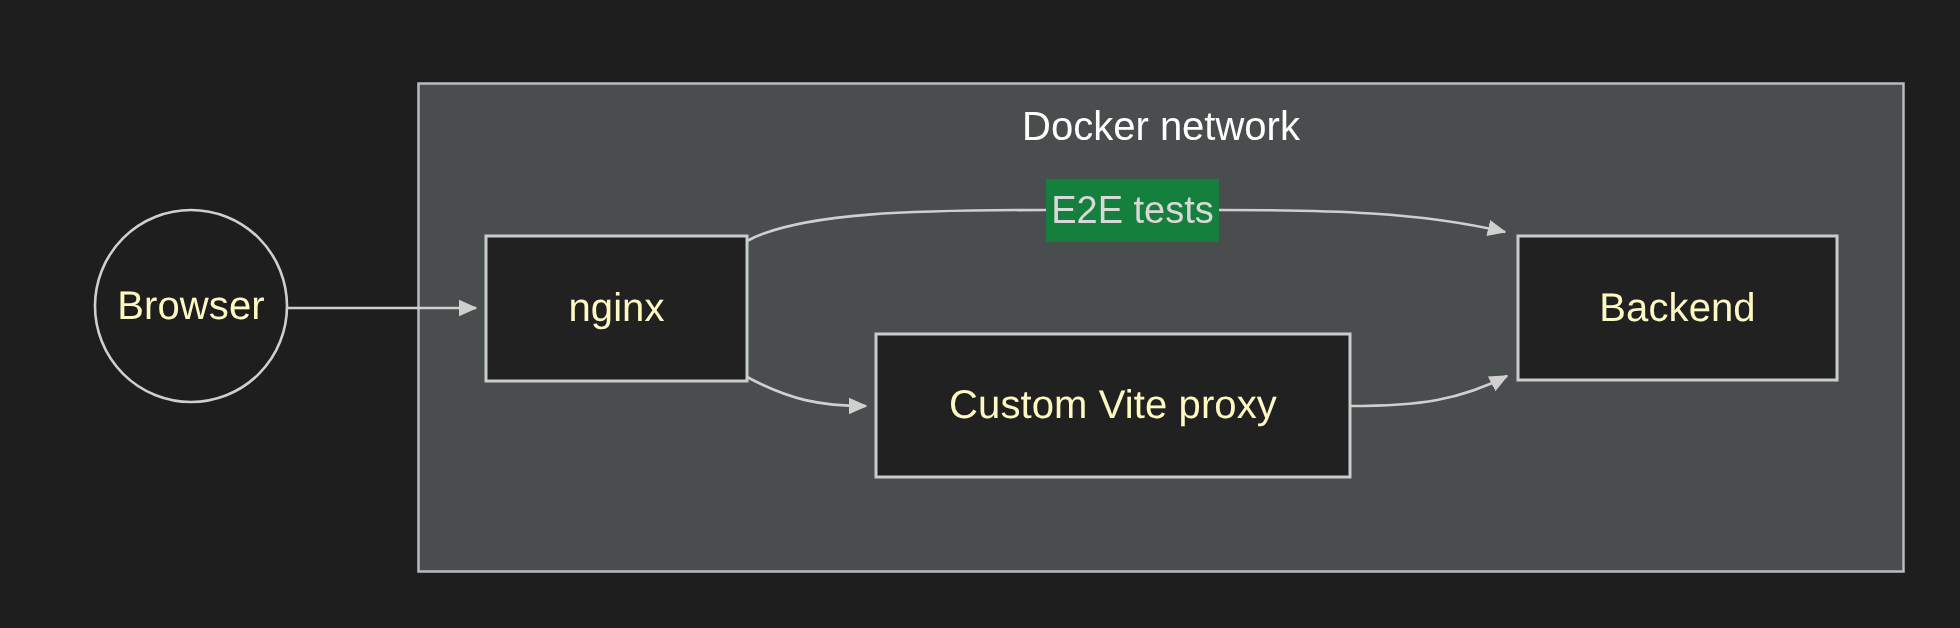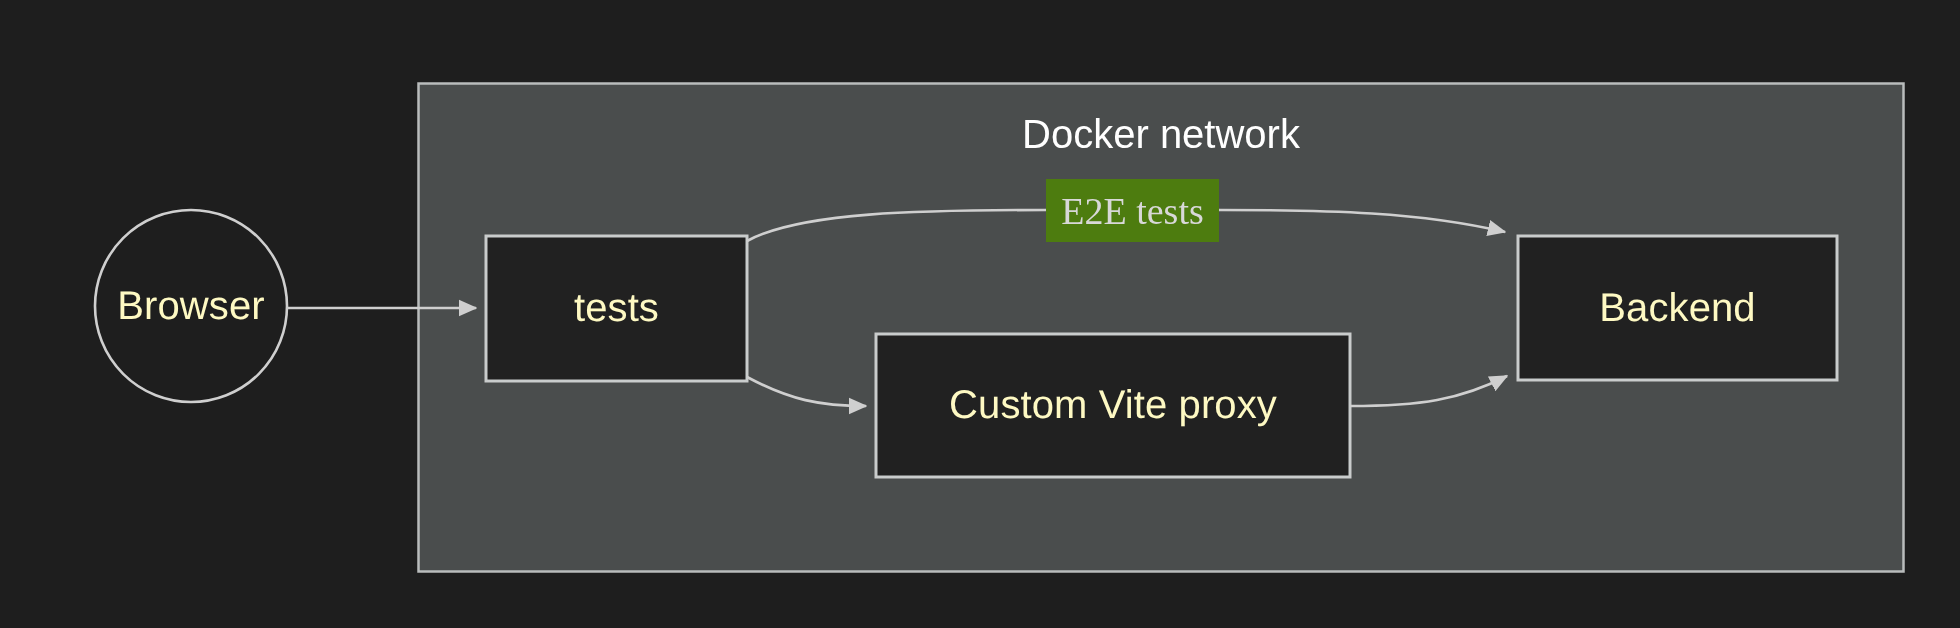--- a/index.html
+++ b/index.html
@@ -81,25 +81,25 @@
     <path d="M 288 308 L 476 308" fill="none" stroke="#cfcfcf" stroke-width="2.6" marker-end="url(#arrow-right)"></path>
 
     <path d="M 747 241 C 800 212, 920 210, 1046 210" fill="none" stroke="#cfcfcf" stroke-width="2.6"></path>
     <path d="M 1219 210 C 1330 210, 1420 212, 1505 232" fill="none" stroke="#cfcfcf" stroke-width="2.6" marker-end="url(#arrow-right)"></path>
 
     <path d="M 747 377 C 790 400, 820 406, 866 406" fill="none" stroke="#cfcfcf" stroke-width="2.6" marker-end="url(#arrow-right)"></path>
 
     <path d="M 1350 406 C 1420 406, 1460 400, 1507 376" fill="none" stroke="#cfcfcf" stroke-width="2.6" marker-end="url(#arrow-right)"></path>
   </svg>
 
-  <div class="panel-title" style="left:418px; top:112px; width:1486px;">Docker network</div>
+  <div class="panel-title" style="left:418px; top:104px; width:1486px;">Docker network</div>
 
   <div class="node-label" style="left:95px; top:210px; width:192px; height:192px;">Browser</div>
 
-  <div class="node-label" style="left:486px; top:236px; width:261px; height:145px;">tests</div>
+  <div class="node-label" style="left:486px; top:236px; width:261px; height:145px;">nginx</div>
 
   <div class="node-label" style="left:876px; top:334px; width:474px; height:143px;">Custom Vite proxy</div>
 
   <div class="node-label" style="left:1518px; top:236px; width:319px; height:144px;">Backend</div>
 
-  <div class="edge-label" style="left:1046px; top:179px; width:173px; height:63px; background:#4d7c0f;font-family:Liberation Serif, serif;">E2E tests</div>
+  <div class="edge-label" style="left:1046px; top:179px; width:173px; height:63px; background:#15803d;">E2E tests</div>
 
 </div>
 
 </body></html>

